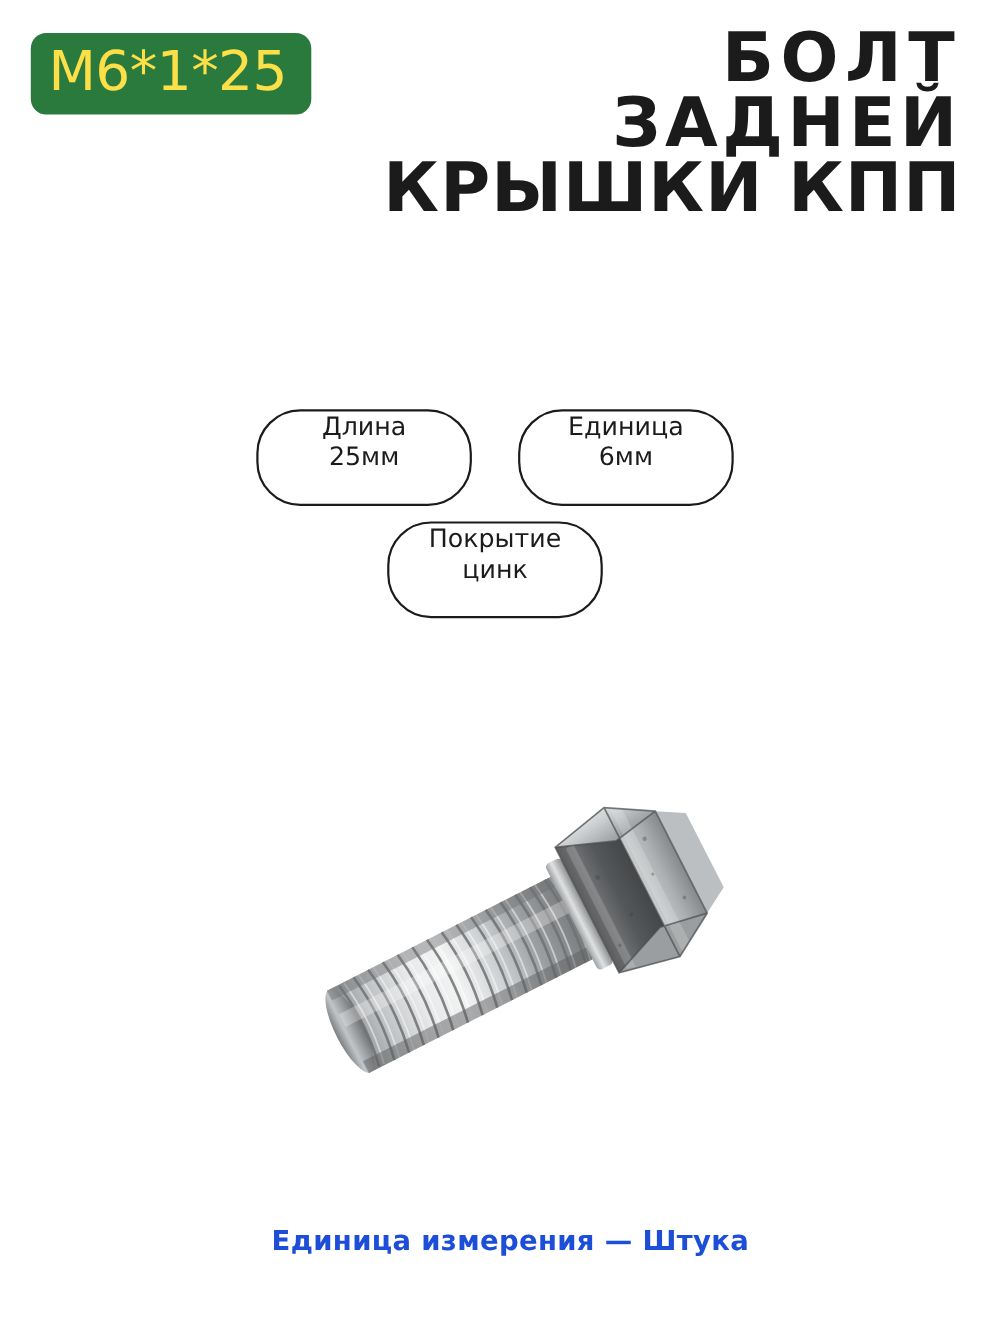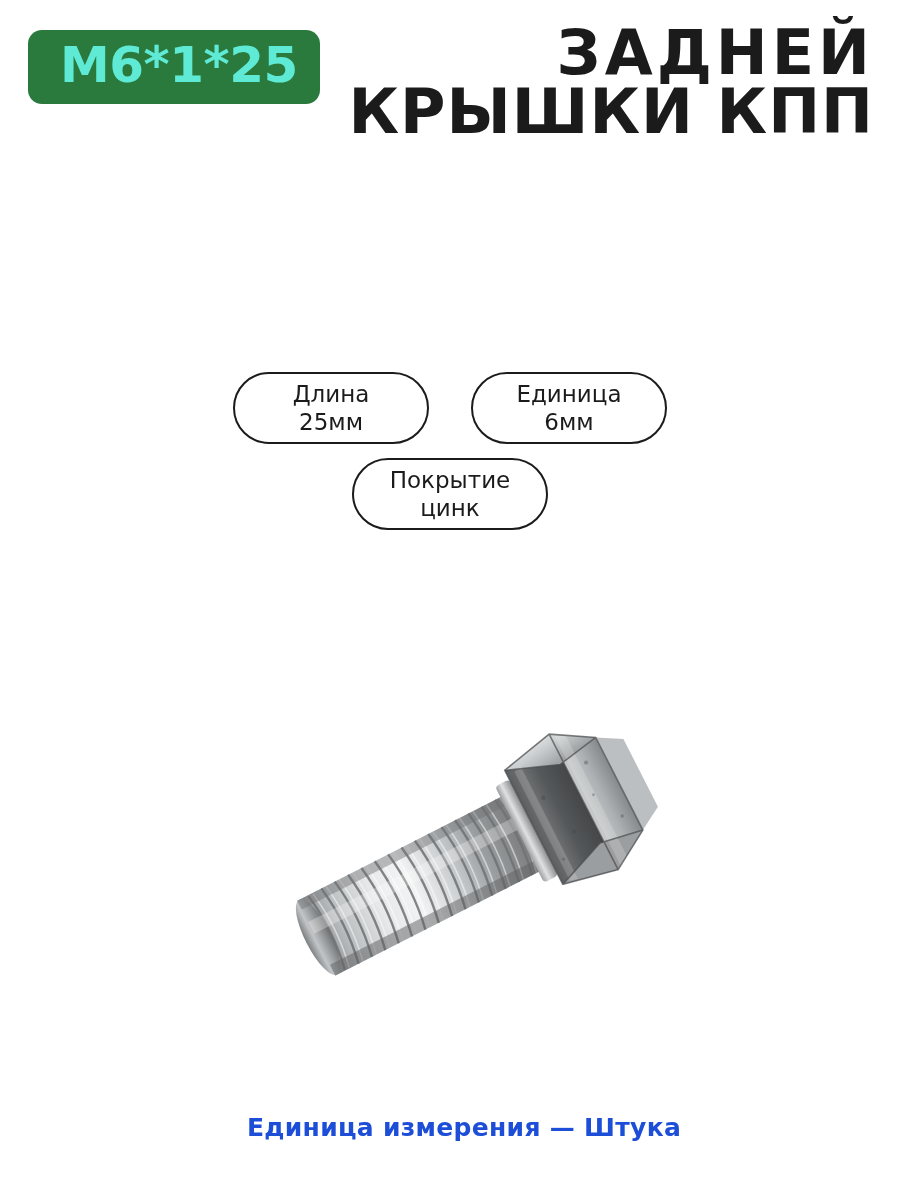--- a/index.html
+++ b/index.html
@@ -23,24 +23,24 @@
     width: 900px;
     height: 320px;
   }
 
   .badge {
     position: absolute;
     left: 28px;
     top: 30px;
     background: #2a7a3e;
     border-radius: 14px;
-    padding: 10px 22px 14px 32px;
-    color: #5eead4;
+    padding: 10px 22px 14px 16px;
+    color: #fde047;
     font-size: 50px;
-    font-weight: bold;
+    font-weight: normal;
     letter-spacing: -0.5px;
     line-height: 1;
     font-family: "DejaVu Sans", "Liberation Sans", sans-serif;
   }
 
   .title {
     position: absolute;
     right: 26px;
     top: 24px;
     width: 560px;
@@ -69,25 +69,24 @@
   .pill-row {
     display: flex;
     justify-content: center;
     gap: 42px;
     margin-bottom: 14px;
   }
   .pill {
     border: 2.5px solid #1b1b1b;
     border-radius: 40px;
     min-width: 196px;
-    height: 72px;
+    height: 88px;
     display: flex;
     flex-direction: column;
     align-items: center;
-    justify-content: center;
     padding: 0 22px;
     box-sizing: border-box;
     background: #ffffff;
   }
   .pill span {
     font-size: 23px;
     color: #1b1b1b;
     line-height: 1.22;
     text-align: center;
     white-space: nowrap;
@@ -113,20 +112,21 @@
     color: #1d4ed8;
     letter-spacing: 0.3px;
   }
 </style>
 </head>
 <body>
 
 <div class="header">
   <div class="badge">M6*1*25</div>
   <div class="title">
+    <div class="line1">БОЛТ</div>
     <div class="line2">ЗАДНЕЙ</div>
     <div class="line3">КРЫШКИ КПП</div>
   </div>
 </div>
 
 <div class="pills">
   <div class="pill-row">
     <div class="pill">
       <span>Длина</span>
       <span>25мм</span>

